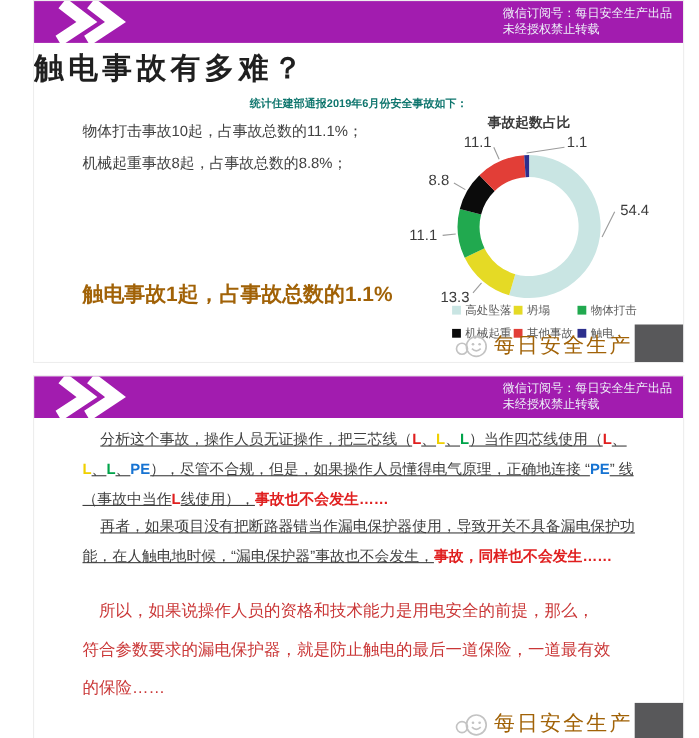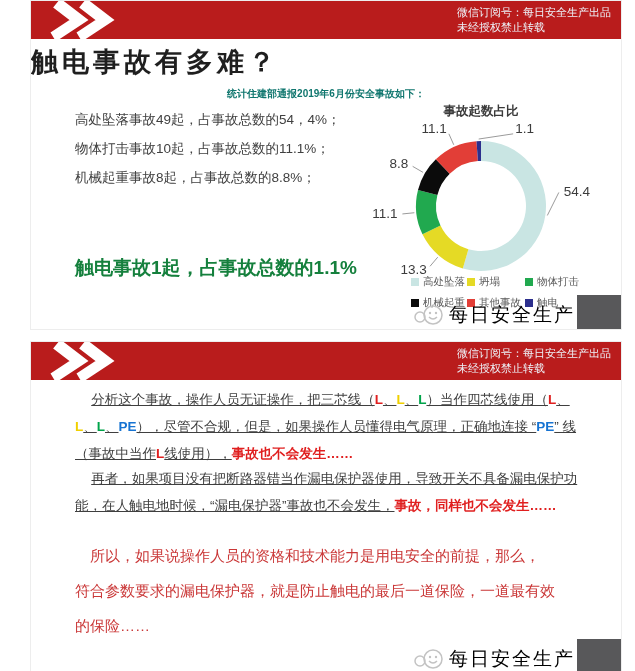--- a/index.html
+++ b/index.html
@@ -5,52 +5,52 @@
   * { margin:0; padding:0; box-sizing:border-box; }
   html,body { width:635px; height:671px; background:#fff; overflow:hidden;
     font-family:"Liberation Sans","DejaVu Sans",sans-serif; }
   body { position:relative; }
 
   .card { position:absolute; left:30px; width:592px; background:#fff;
     border:1px solid #ededed; overflow:hidden; }
   #card1 { top:0; height:330px; }
   #card2 { top:341px; height:330px; border-bottom:none; }
 
-  .bar { position:relative; height:38px; background:#b91c1c; }
+  .bar { position:relative; height:38px; background:#a21caf; }
   .chev { position:absolute; left:12px; top:0; }
   .bar-text { position:absolute; right:10px; top:4px; color:#eef3f9;
     font-size:11px; line-height:15px; }
 
   .s1-title { margin-top:5px; text-align:left; font-size:27px; font-weight:bold;
     letter-spacing:4px; color:#1f1f1f; }
   .s1-sub { margin-top:7px; text-align:center; font-size:10px; font-weight:bold;
     color:#0f766e; }
 
   .stats { position:absolute; left:44px; top:104px; font-size:13.5px;
     color:#404040; }
   .stats div { height:29px; line-height:29px; }
   .hl { position:absolute; left:44px; top:254px; font-size:19px; font-weight:bold;
-    color:#15803d; }
+    color:#a16207; }
 
   .chart-wrap { position:absolute; left:300px; top:96px; width:300px; height:185px; }
   .ct { font-size:12.5px; font-weight:bold; fill:#3a3a3a; }
   .cl { font-size:13.5px; fill:#3c3c3c; }
   .leader { stroke:#9b9b9b; stroke-width:1; fill:none; }
 
   .legend { position:absolute; left:380px; top:274px; display:grid;
     grid-template-columns:56px 58px 92px; row-gap:7px; }
   .lg-item { display:flex; align-items:center; }
   .lg-sq { width:8px; height:8px; margin-right:4px; flex:none; }
   .lg-lb { font-size:10.5px; color:#5a5a5a; white-space:nowrap; }
 
   .wm { position:absolute; right:-2px; display:flex; align-items:flex-end;
     color:#c3c3c3; z-index:5; }
   #card1 .wm { bottom:-6px; }
   #card2 .wm { bottom:-8px; }
-  .wm-text { font-size:19px; letter-spacing:2px; color:#000000; line-height:40px; }
+  .wm-text { font-size:19px; letter-spacing:2px; color:#a16207; line-height:40px; }
   .wm-icon { margin-right:4px; margin-bottom:8px; }
   .wm-square { width:46px; height:40px; background:#58585a; margin-left:2px; }
 
   .p { position:absolute; left:44px; width:510px; font-size:13.5px;
     line-height:27px; color:#3f3f3f; text-indent:1.2em; }
   #para1 { top:44px; }
   #para2 { top:123px; }
   .p3 { position:absolute; left:44px; width:540px; top:196px; font-size:15px;
     line-height:35px; color:#ca3737; font-weight:500; }
   .p3 div:first-child { text-indent:1em; }
@@ -75,21 +75,20 @@
     <div class="bar-text">
       <div>微信订阅号：每日安全生产出品</div>
       <div>未经授权禁止转载</div>
     </div>
   </div>
 
   <div class="s1-title">触电事故有多难？</div>
   <div class="s1-sub">统计住建部通报2019年6月份安全事故如下：</div>
 
   <div class="stats">
-      <div>高处坠落事故49起，占事故总数的54，4%；</div>
       <div>物体打击事故10起，占事故总数的11.1%；</div>
       <div>机械起重事故8起，占事故总数的8.8%；</div>
     </div>
 
   <div class="hl">触电事故1起，占事故总数的1.1%</div>
 
   <svg class="chart-wrap" width="300" height="185" viewBox="0 0 300 185">
       <text x="150" y="18" text-anchor="middle" class="ct">事故起数占比</text>
       <path d="M150 44 A65 65 0 1 1 131.83021312106345 171.40880422483696 L137.42091677612086 152.20609523257943 A45 45 0 1 0 150 64 Z" fill="#c9e5e3"></path>
       <line x1="216.32890785062045" y1="118.45917455933126" x2="227.82748167181498" y2="95.43964983404545" class="leader"></line>

